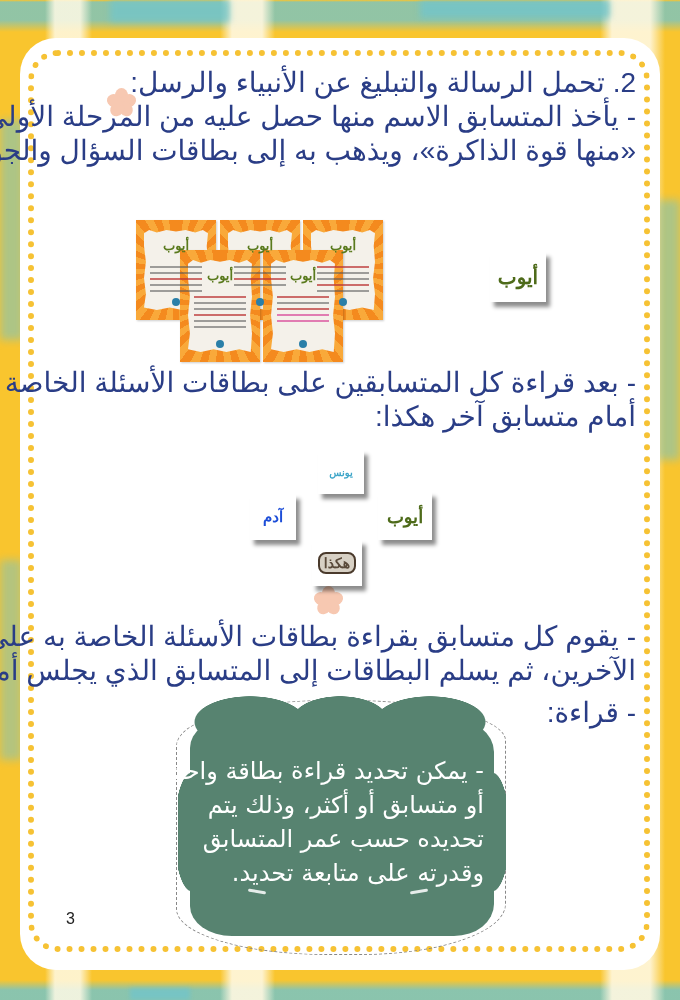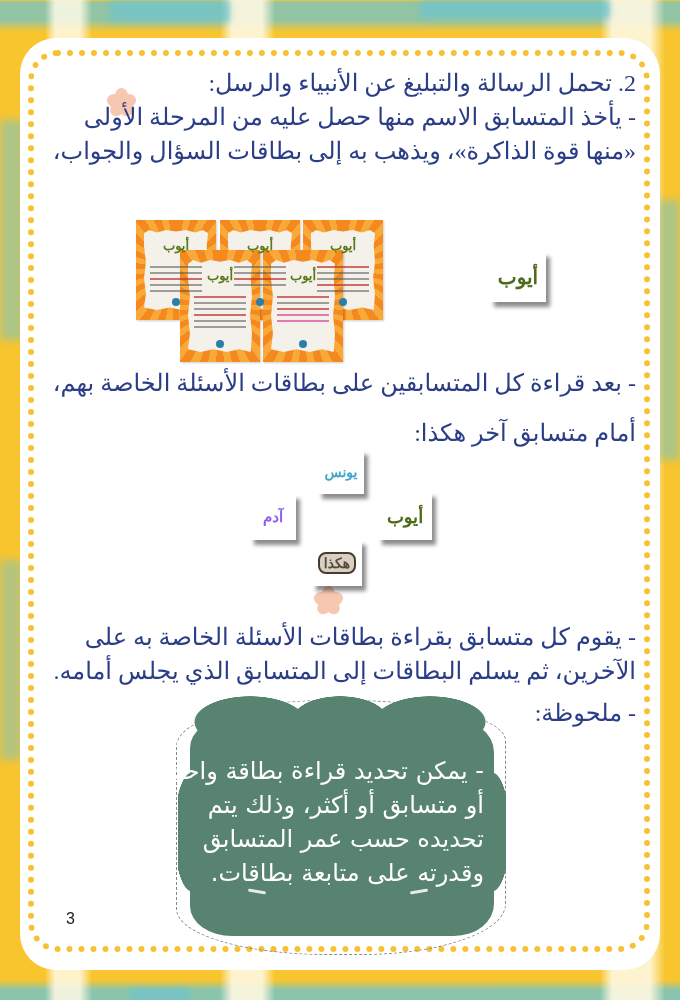--- a/index.html
+++ b/index.html
@@ -63,23 +63,23 @@
   .flower span:nth-child(5) { transform: rotate(288deg); }
 
   
   .text-block {
     position: absolute;
     right: 44px;
     direction: rtl;
     text-align: justify;
     text-align-last: right;
     color: #2a3d86;
-    font-size: 24px;
+    font-size: 28px;
     line-height: 34px;
-    font-family: Liberation Serif, serif;
+    font-family: Liberation Sans, sans-serif;
   }
   .text-line { display: block; white-space: nowrap; }
 
   
   .card {
     position: absolute;
     width: 80px; height: 100px;
     background:
       repeating-conic-gradient(from 0deg at 50% 50%, #f48a1e 0deg 8deg, #f9a93a 8deg 16deg);
     box-shadow: 1px 1px 2px rgba(0,0,0,0.2);
@@ -280,48 +280,48 @@
     <div class="card-pin"></div>
   </div>
 </div>
 
 <div class="tile" style="left:490px; top:252px; width:56px; height:50px;">
   <span class="tile-text" style="color:#4e6b1a; font-size:20px;">أيوب</span>
 </div>
 
 <div class="text-block" style="top:366px; width:588px;">
   <span class="text-line">- بعد قراءة كل المتسابقين على بطاقات الأسئلة الخاصة بهم،</span>
-  <span class="text-line" style="text-align:center;margin-top:16px;">أمام متسابق آخر هكذا:</span>
+  <span class="text-line" style="text-align:center;">أمام متسابق آخر هكذا:</span>
 </div>
 
 <div>
   <div class="tile" style="left:318px; top:450px; width:46px; height:44px;">
-    <span class="tile-text" style="color:#3fa6c9; font-size:14px;">يونس</span>
+    <span class="tile-text" style="color:#3fa6c9; font-size:10px;">يونس</span>
   </div>
   <div class="tile" style="left:378px; top:492px; width:54px; height:48px;">
     <span class="tile-text" style="color:#4e6b1a; font-size:18px;">أيوب</span>
   </div>
   <div class="tile" style="left:250px; top:494px; width:46px; height:46px;">
-    <span class="tile-text" style="color:#8b5cf6; font-size:15px;">آدم</span>
+    <span class="tile-text" style="color:#1d4ed8; font-size:15px;">آدم</span>
   </div>
   <div class="tile" style="left:312px; top:540px; width:50px; height:46px;">
     <span class="tile-text" style="color:#5a4a3a; font-size:14px; background:#d7d0c4; border:2px solid #4a3a2c; border-radius:8px; padding:1px 4px;">هكذا</span>
   </div>
 </div>
 
 <div class="text-block" style="top:620px; width:588px;">
   <span class="text-line">- يقوم كل متسابق بقراءة بطاقات الأسئلة الخاصة به على</span>
   <span class="text-line">الآخرين، ثم يسلم البطاقات إلى المتسابق الذي يجلس أمامه.</span>
-  <span class="text-line" style="text-align:right; margin-top:8px;">- ملحوظة:</span>
+  <span class="text-line" style="text-align:right; margin-top:8px;">- قراءة:</span>
 </div>
 
 <div class="note-outline"></div>
 <div class="note-shape"></div>
 <div class="note-text">
   <span class="text-line">- يمكن تحديد قراءة بطاقة واحد</span>
   <span class="text-line">أو متسابق أو أكثر، وذلك يتم</span>
   <span class="text-line">تحديده حسب عمر المتسابق</span>
-  <span class="text-line" style="text-align:right;">وقدرته على متابعة بطاقات.</span>
+  <span class="text-line" style="text-align:right;">وقدرته على متابعة تحديد.</span>
 </div>
 <div class="note-dash" style="left:248px; top:890px; transform:rotate(10deg);"></div>
 <div class="note-dash" style="left:410px; top:890px; transform:rotate(-10deg);"></div>
 
 <div class="page-number">3</div>
 
 </body></html>

